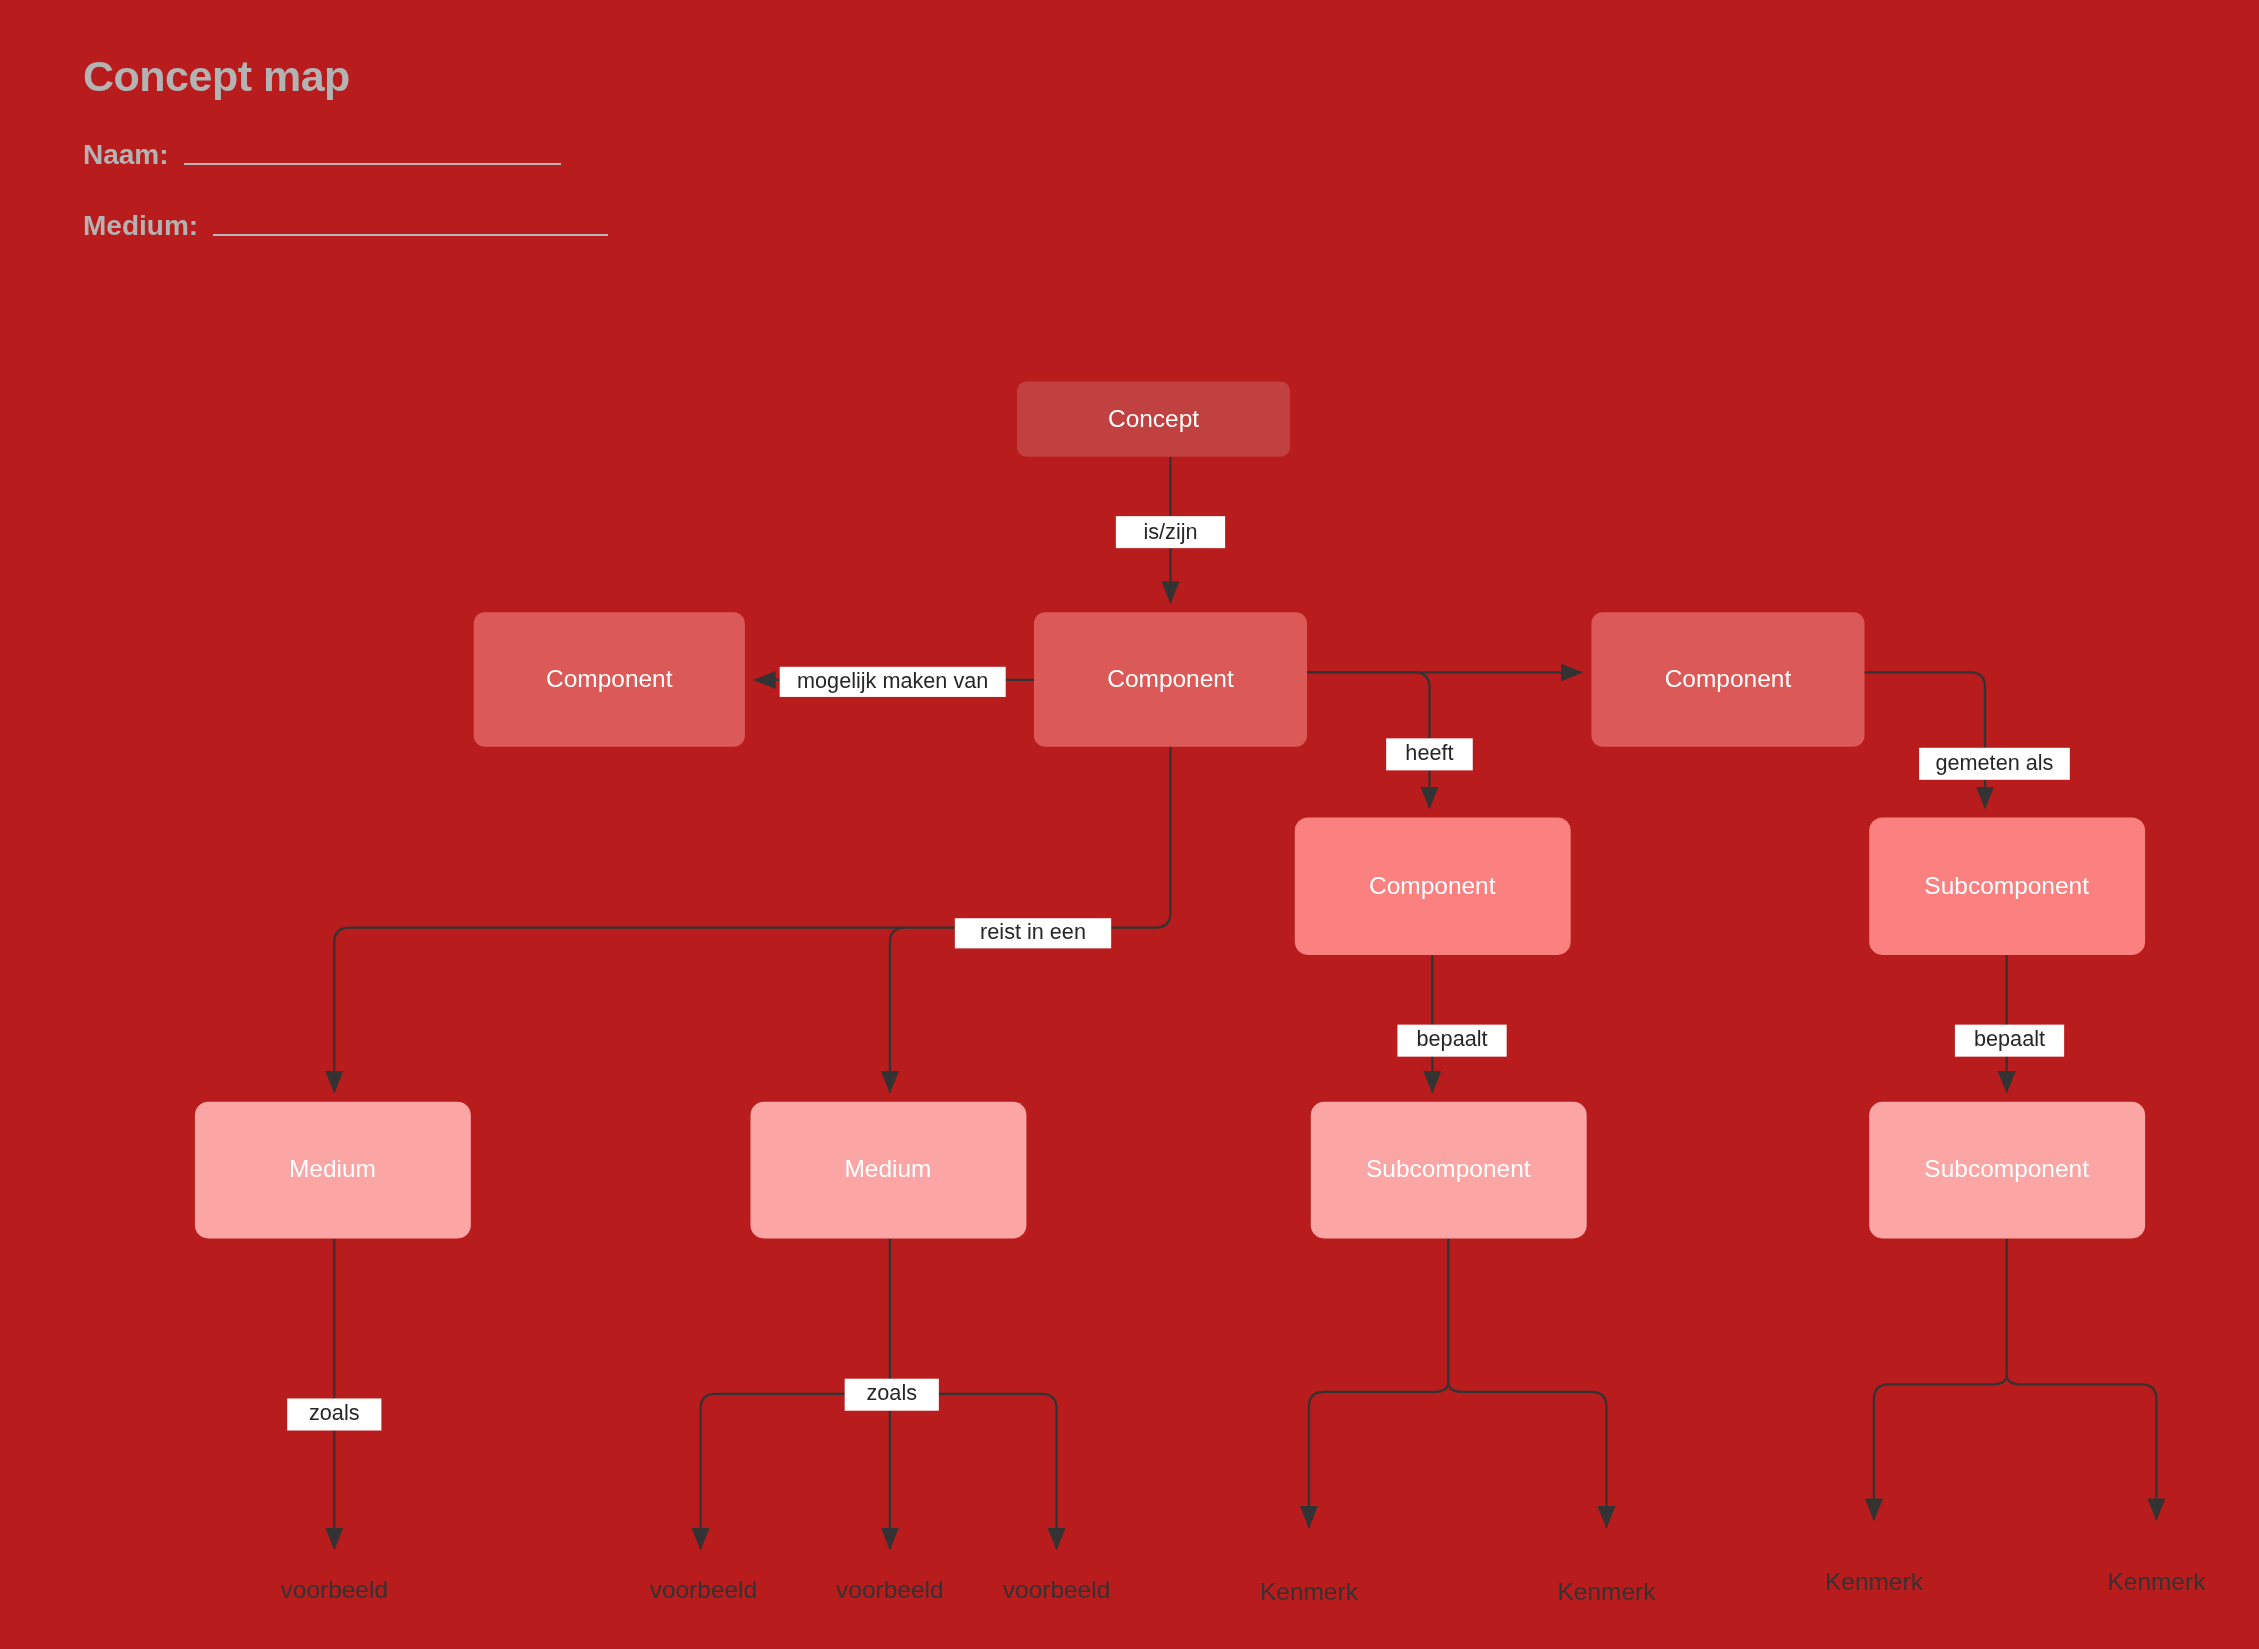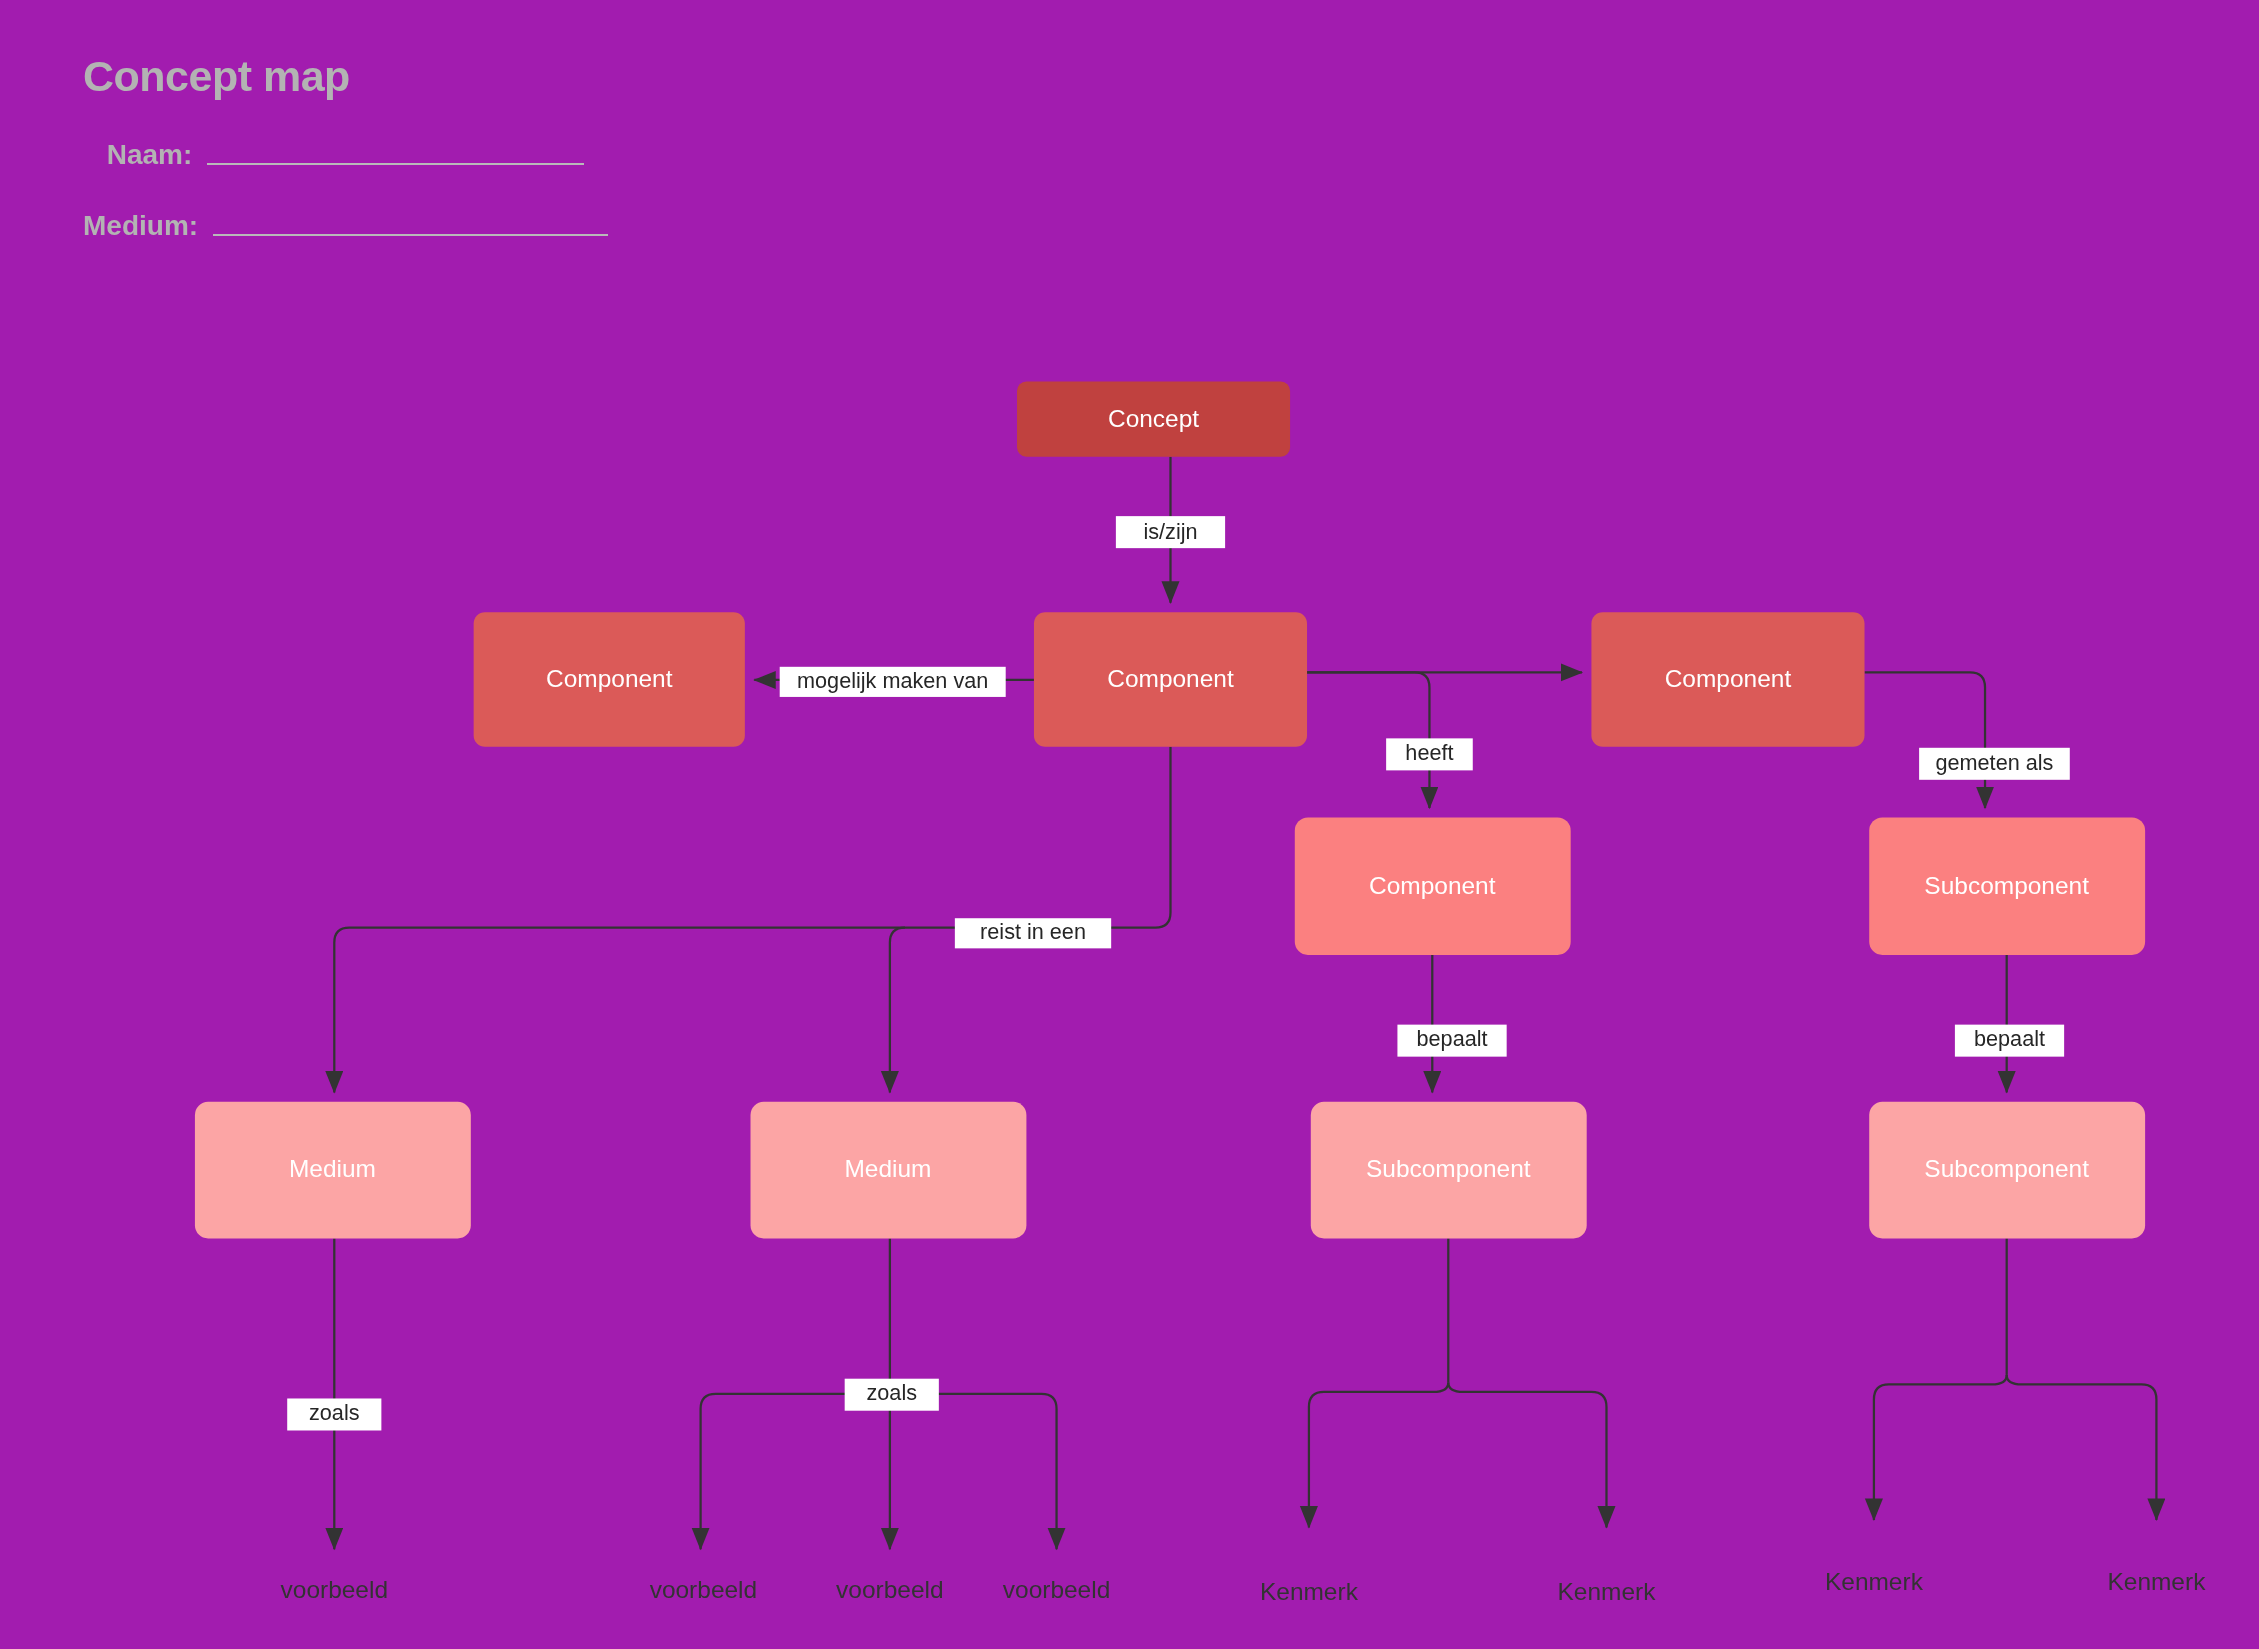--- a/index.html
+++ b/index.html
@@ -11,41 +11,40 @@
     width: 2260px;
     height: 1650px;
     font-family: "Liberation Sans", sans-serif;
     overflow: hidden;
     position: relative;
   }
   #page {
     position: relative;
     width: 2260px;
     height: 1650px;
-    background: #a21caf;
+    background: #b91c1c;
   }
   
   .header {
     position: absolute;
     left: 83px;
     top: 55px;
   }
   .page-title {
     font-size: 43px;
     font-weight: bold;
     color: #b3b3b3;
     letter-spacing: -0.5px;
     margin: 0;
     line-height: 1;
   }
   .field-row {
     display: flex;
     align-items: flex-end;
     margin-top: 43px;
-    justify-content: center;
   }
   .field-label {
     font-size: 28px;
     font-weight: bold;
     color: #b3b3b3;
     line-height: 1;
     white-space: nowrap;
   }
   .field-line {
     border-bottom: 2.8px solid #b9b9b9;

